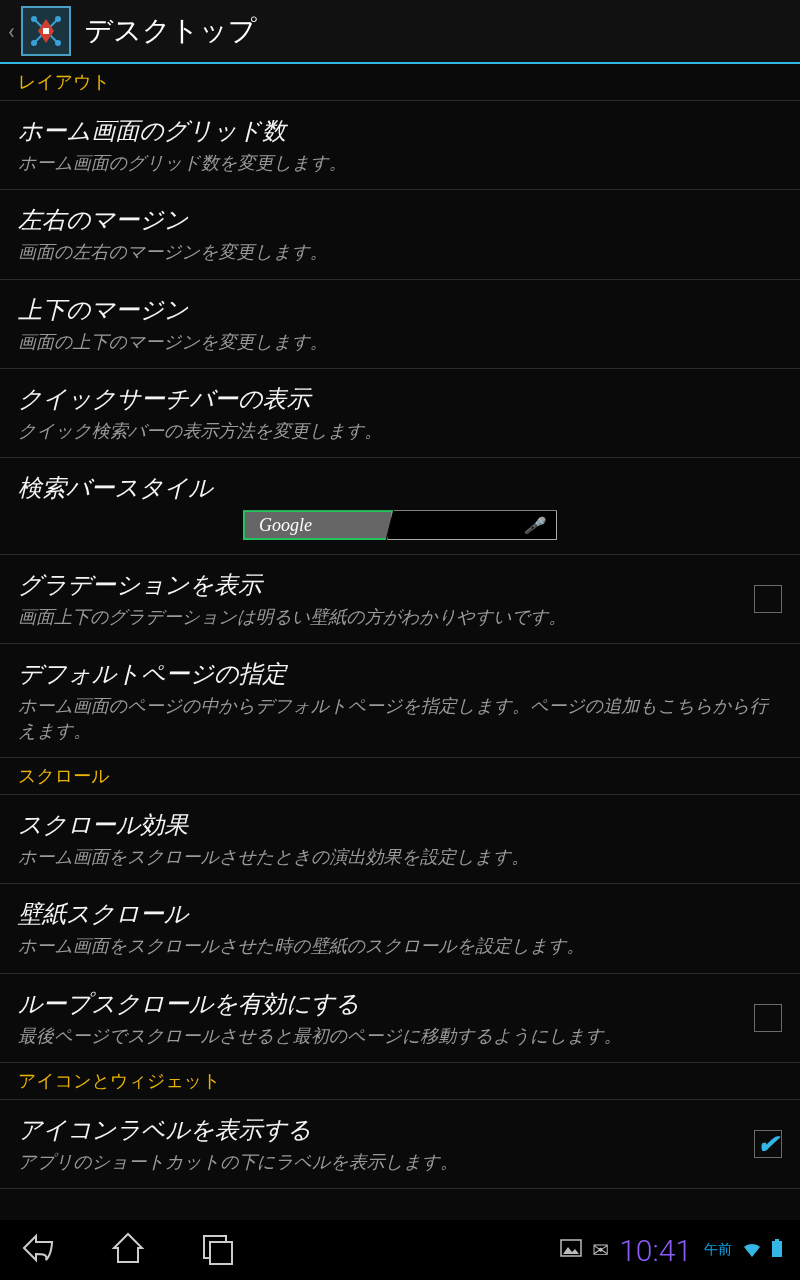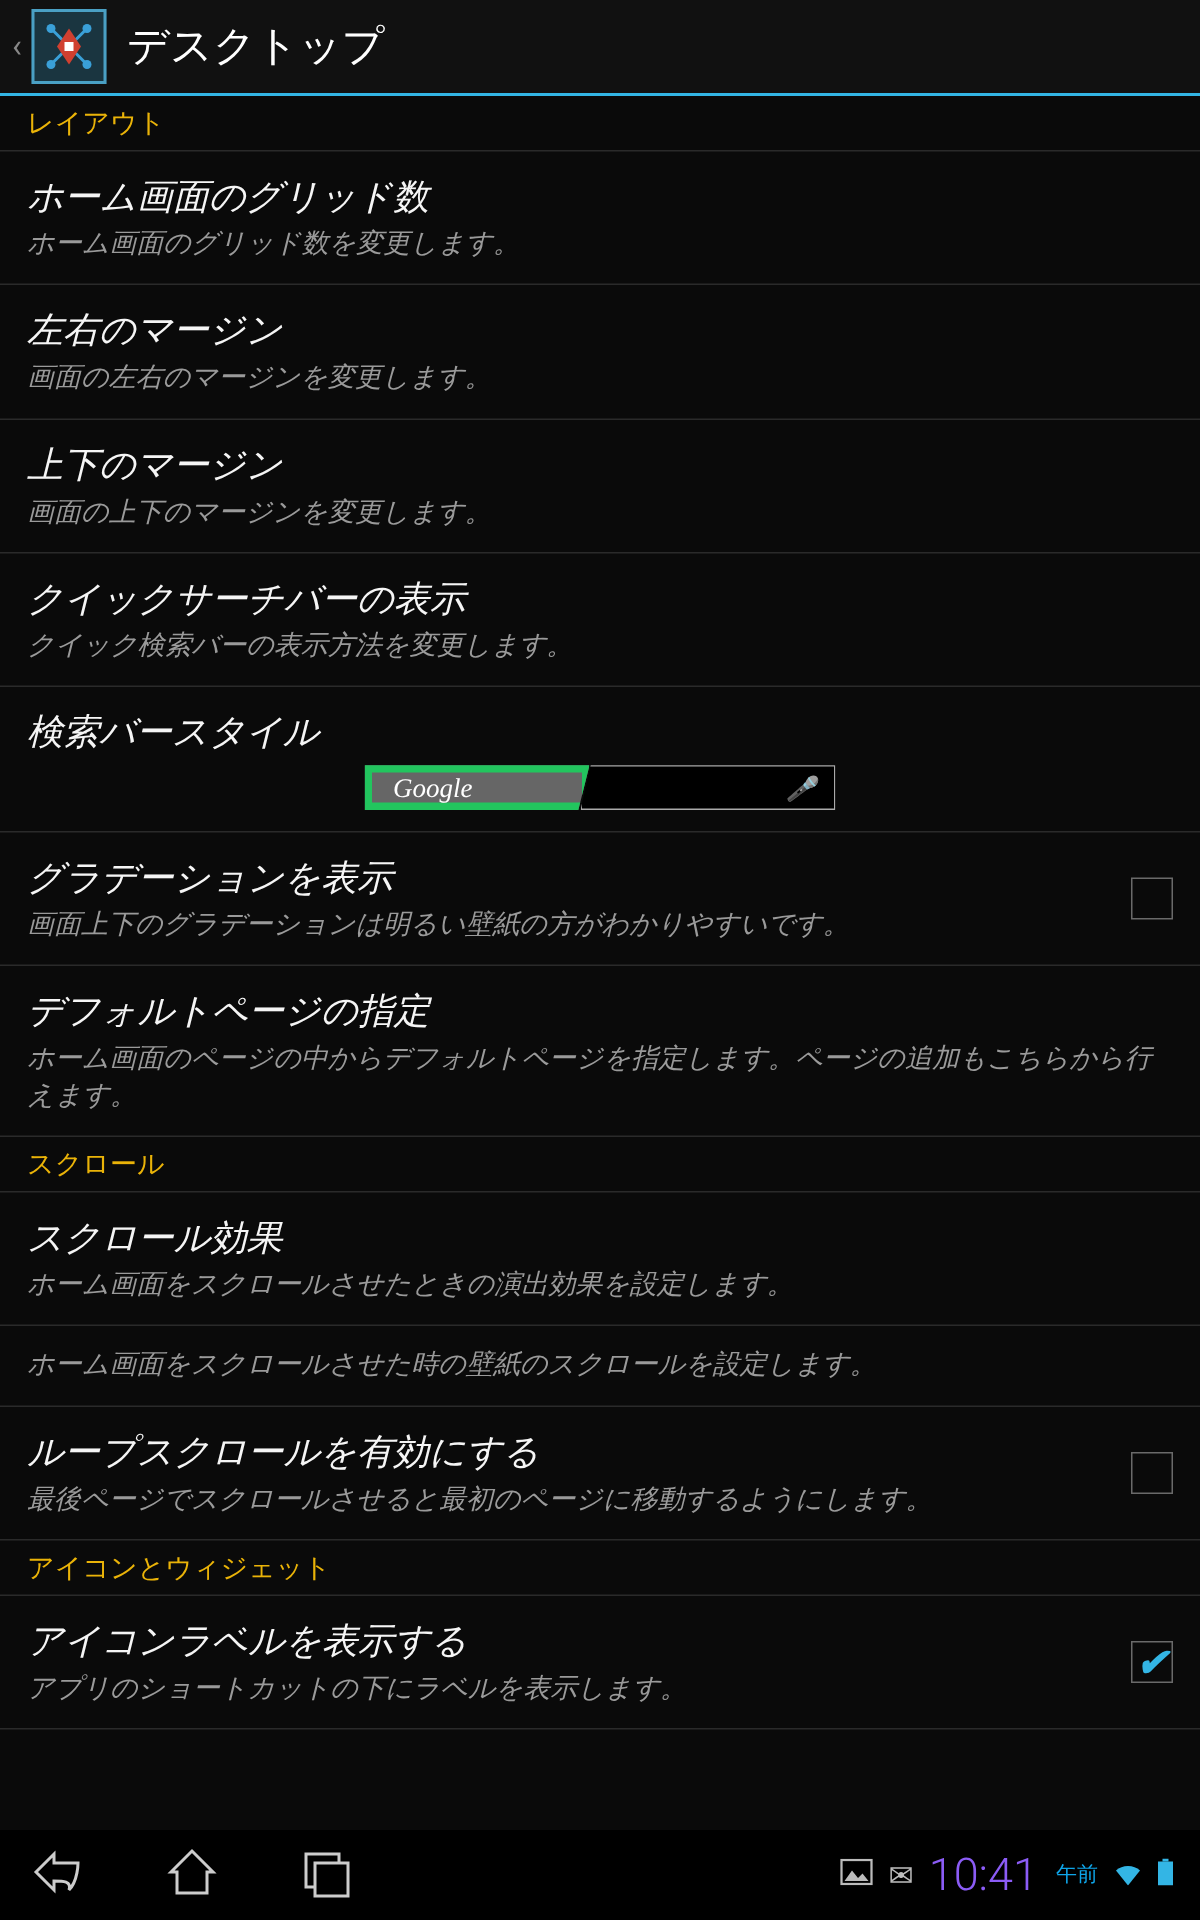--- a/index.html
+++ b/index.html
@@ -97,21 +97,21 @@
 .search-left {
   width: 150px;
   background: #666;
   color: #fff;
   font-size: 18px;
   font-family: serif;
   display: flex;
   align-items: center;
   padding-left: 14px;
   clip-path: polygon(0 0, 100% 0, 95% 100%, 0 100%);
-  border: 5px solid #22c55e;
+  border: 2px solid #22c55e;
 }
 .search-right {
   width: 170px;
   background: #000;
   border: 1px solid #aaa;
   margin-left: -6px;
   display: flex;
   align-items: center;
   justify-content: flex-end;
   padding-right: 12px;
@@ -240,20 +240,21 @@
 
   <div class="setting-item">
     <div class="setting-text">
       <div class="setting-title">スクロール効果</div>
       <div class="setting-sub">ホーム画面をスクロールさせたときの演出効果を設定します。</div>
     </div>
   </div>
 
   <div class="setting-item">
     <div class="setting-text">
+      <div class="setting-title">壁紙スクロール</div>
       <div class="setting-sub">ホーム画面をスクロールさせた時の壁紙のスクロールを設定します。</div>
     </div>
   </div>
 
   <div class="setting-item">
     <div class="setting-text">
       <div class="setting-title">ループスクロールを有効にする</div>
       <div class="setting-sub">最後ページでスクロールさせると最初のページに移動するようにします。</div>
     </div>
     <div class="checkbox"></div>

